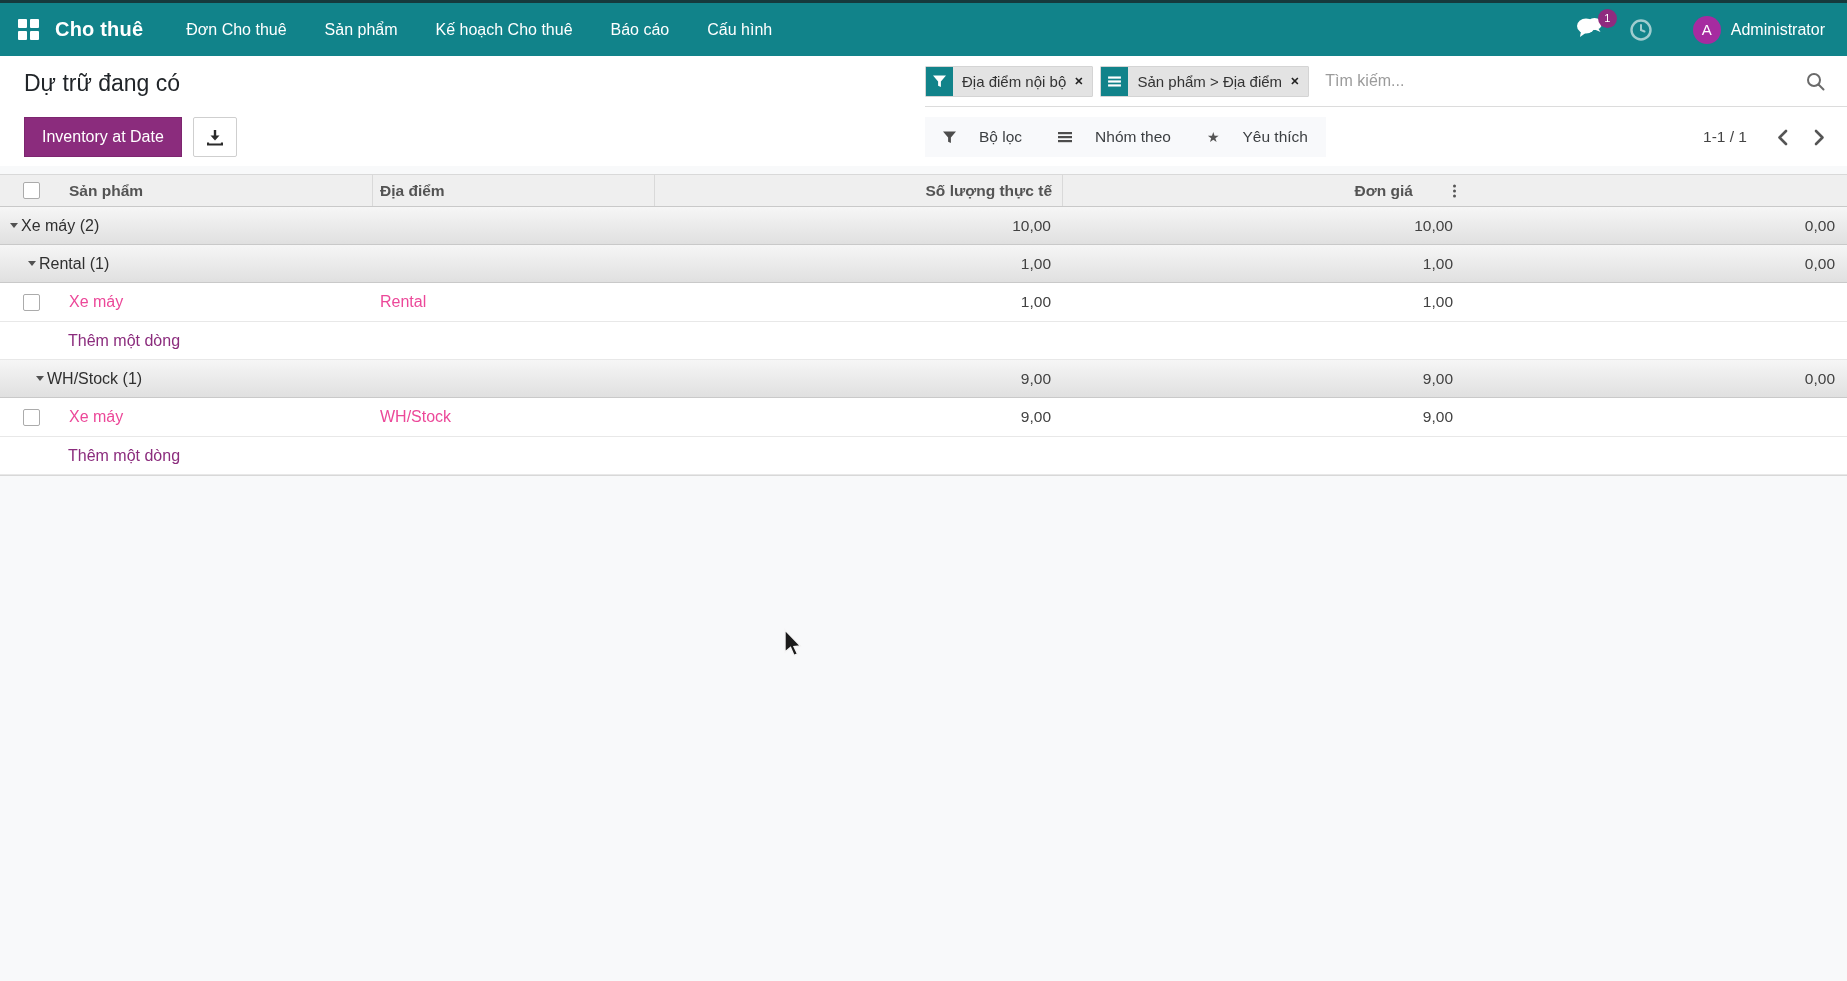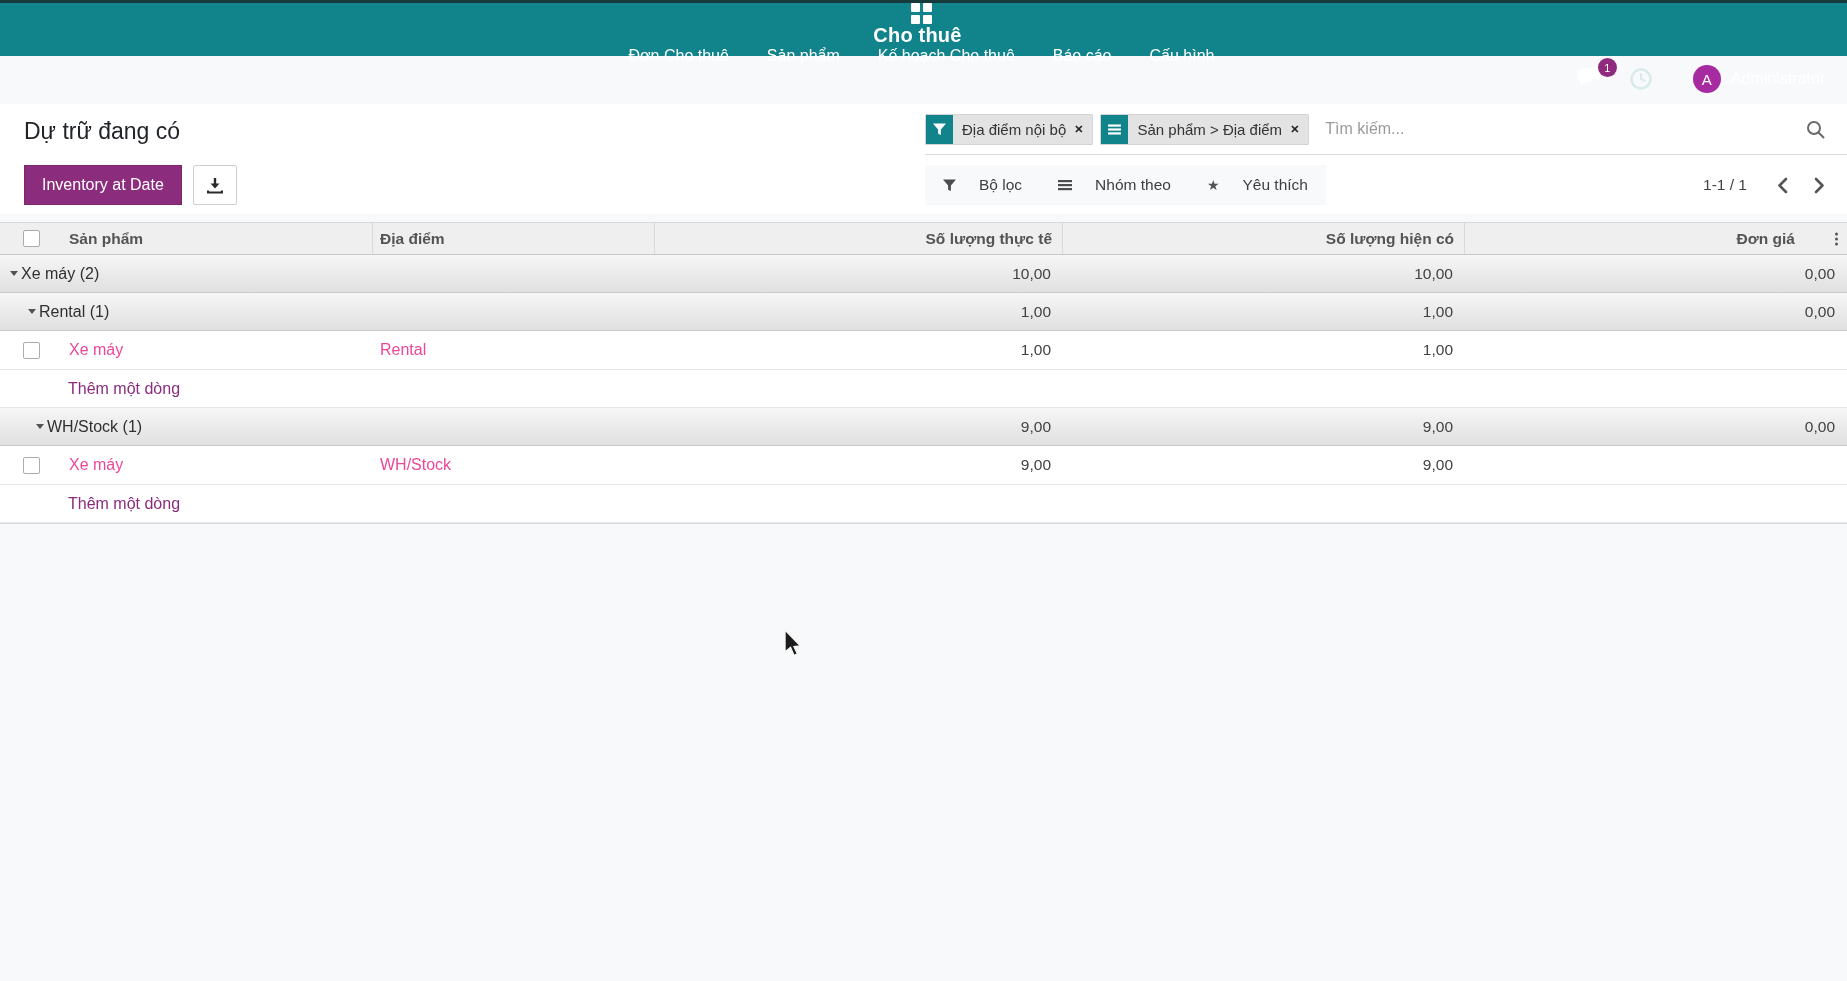--- a/index.html
+++ b/index.html
@@ -1,39 +1,39 @@
 <!DOCTYPE html>
 <html><head>
 <meta charset="utf-8">
 <style>
   * { margin:0; padding:0; box-sizing:border-box; }
   html,body { width:1847px; height:981px; overflow:hidden; }
   body { font-family:"Liberation Sans", sans-serif; background:#f8f9fa; position:relative; }
 
   
   .top-strip { height:3px; background:#16393c; }
-  .navbar { height:53px; background:#11838a; display:flex; align-items:center; color:#fff; padding:0 22px 0 18px;flex-direction:column; }
+  .navbar { height:53px; background:#11838a; display:flex; align-items:center; color:#fff; padding:0 22px 0 18px; }
   .apps-icon { width:21px; height:21px; display:grid; grid-template-columns:9px 9px; grid-template-rows:9px 9px; gap:3px; cursor:pointer; }
   .apps-icon span { background:#fff; border-radius:1px; }
   .app-name { font-size:20px; font-weight:700; margin:0 24px 0 16px; letter-spacing:.2px; cursor:pointer; }
   .nav-menus { display:flex; align-items:center; height:100%; }
   .nav-item { font-size:16px; padding:0 19px; height:100%; display:flex; align-items:center; cursor:pointer; }
   .nav-right { margin-left:auto; display:flex; align-items:center; gap:26px; }
   .chat-wrap { position:relative; cursor:pointer; }
   .badge { position:absolute; top:-8px; right:-14px; background:#8f2b7f; color:#fff; font-size:11px;
            width:19px; height:19px; border-radius:50%; display:flex; align-items:center; justify-content:center; }
   .clock-icon { cursor:pointer; opacity:.75; }
   .user-block { display:flex; align-items:center; gap:10px; cursor:pointer; margin-left:14px; }
   .avatar { width:28px; height:28px; border-radius:50%; background:#a62ba0; color:#fff; font-size:15px;
             display:flex; align-items:center; justify-content:center; }
   .user-name { font-size:16px; }
 
   
   .control-panel { background:#fff; }
-  .cp-row1 { height:52px; position:relative;margin-top:48px; }
+  .cp-row1 { height:52px; position:relative; }
   .page-title { position:absolute; left:24px; top:14px; font-size:23px; color:#212529; }
   .searchbar { position:absolute; left:925px; right:0; top:0; height:51px; border-bottom:1px solid #dcdcdc;
                display:flex; align-items:center; padding-right:22px; }
   .facet { display:flex; align-items:stretch; height:31px; border:1px solid #d4d4d4; margin-right:7px; border-radius:1px; overflow:hidden; }
   .facet-icon { width:27px; background:#11838a; display:flex; align-items:center; justify-content:center; }
   .facet-body { background:#e3e3e3; display:flex; align-items:center; padding:0 9px; gap:8px; }
   .facet-label { font-size:15px; color:#333; white-space:nowrap; }
   .facet-remove { font-size:11px; font-weight:700; color:#222; cursor:pointer; }
   .search-input { border:none; outline:none; flex:1; font-size:16px; color:#333; min-width:60px;
                   font-family:"Liberation Sans", sans-serif; background:transparent; margin-left:9px; }
@@ -217,21 +217,20 @@
 </div>
 
 <div class="listview">
   <div class="lhead">
     <div class="hcell sel">
         <div class="checkbox"></div>
       </div>
     <div class="hcell tleft">Sản phẩm</div>
     <div class="hcell tleft">Địa điểm</div>
     <div class="hcell tright">Số lượng thực tế</div>
-    <div class="hcell tright">Số lượng hiện có</div>
     <div class="hcell tright last">
       <span>Đơn giá</span>
       <span class="opt-toggle">
           <i></i>
           <i></i>
           <i></i>
         </span>
     </div>
   </div>
   <div id="list-body">

